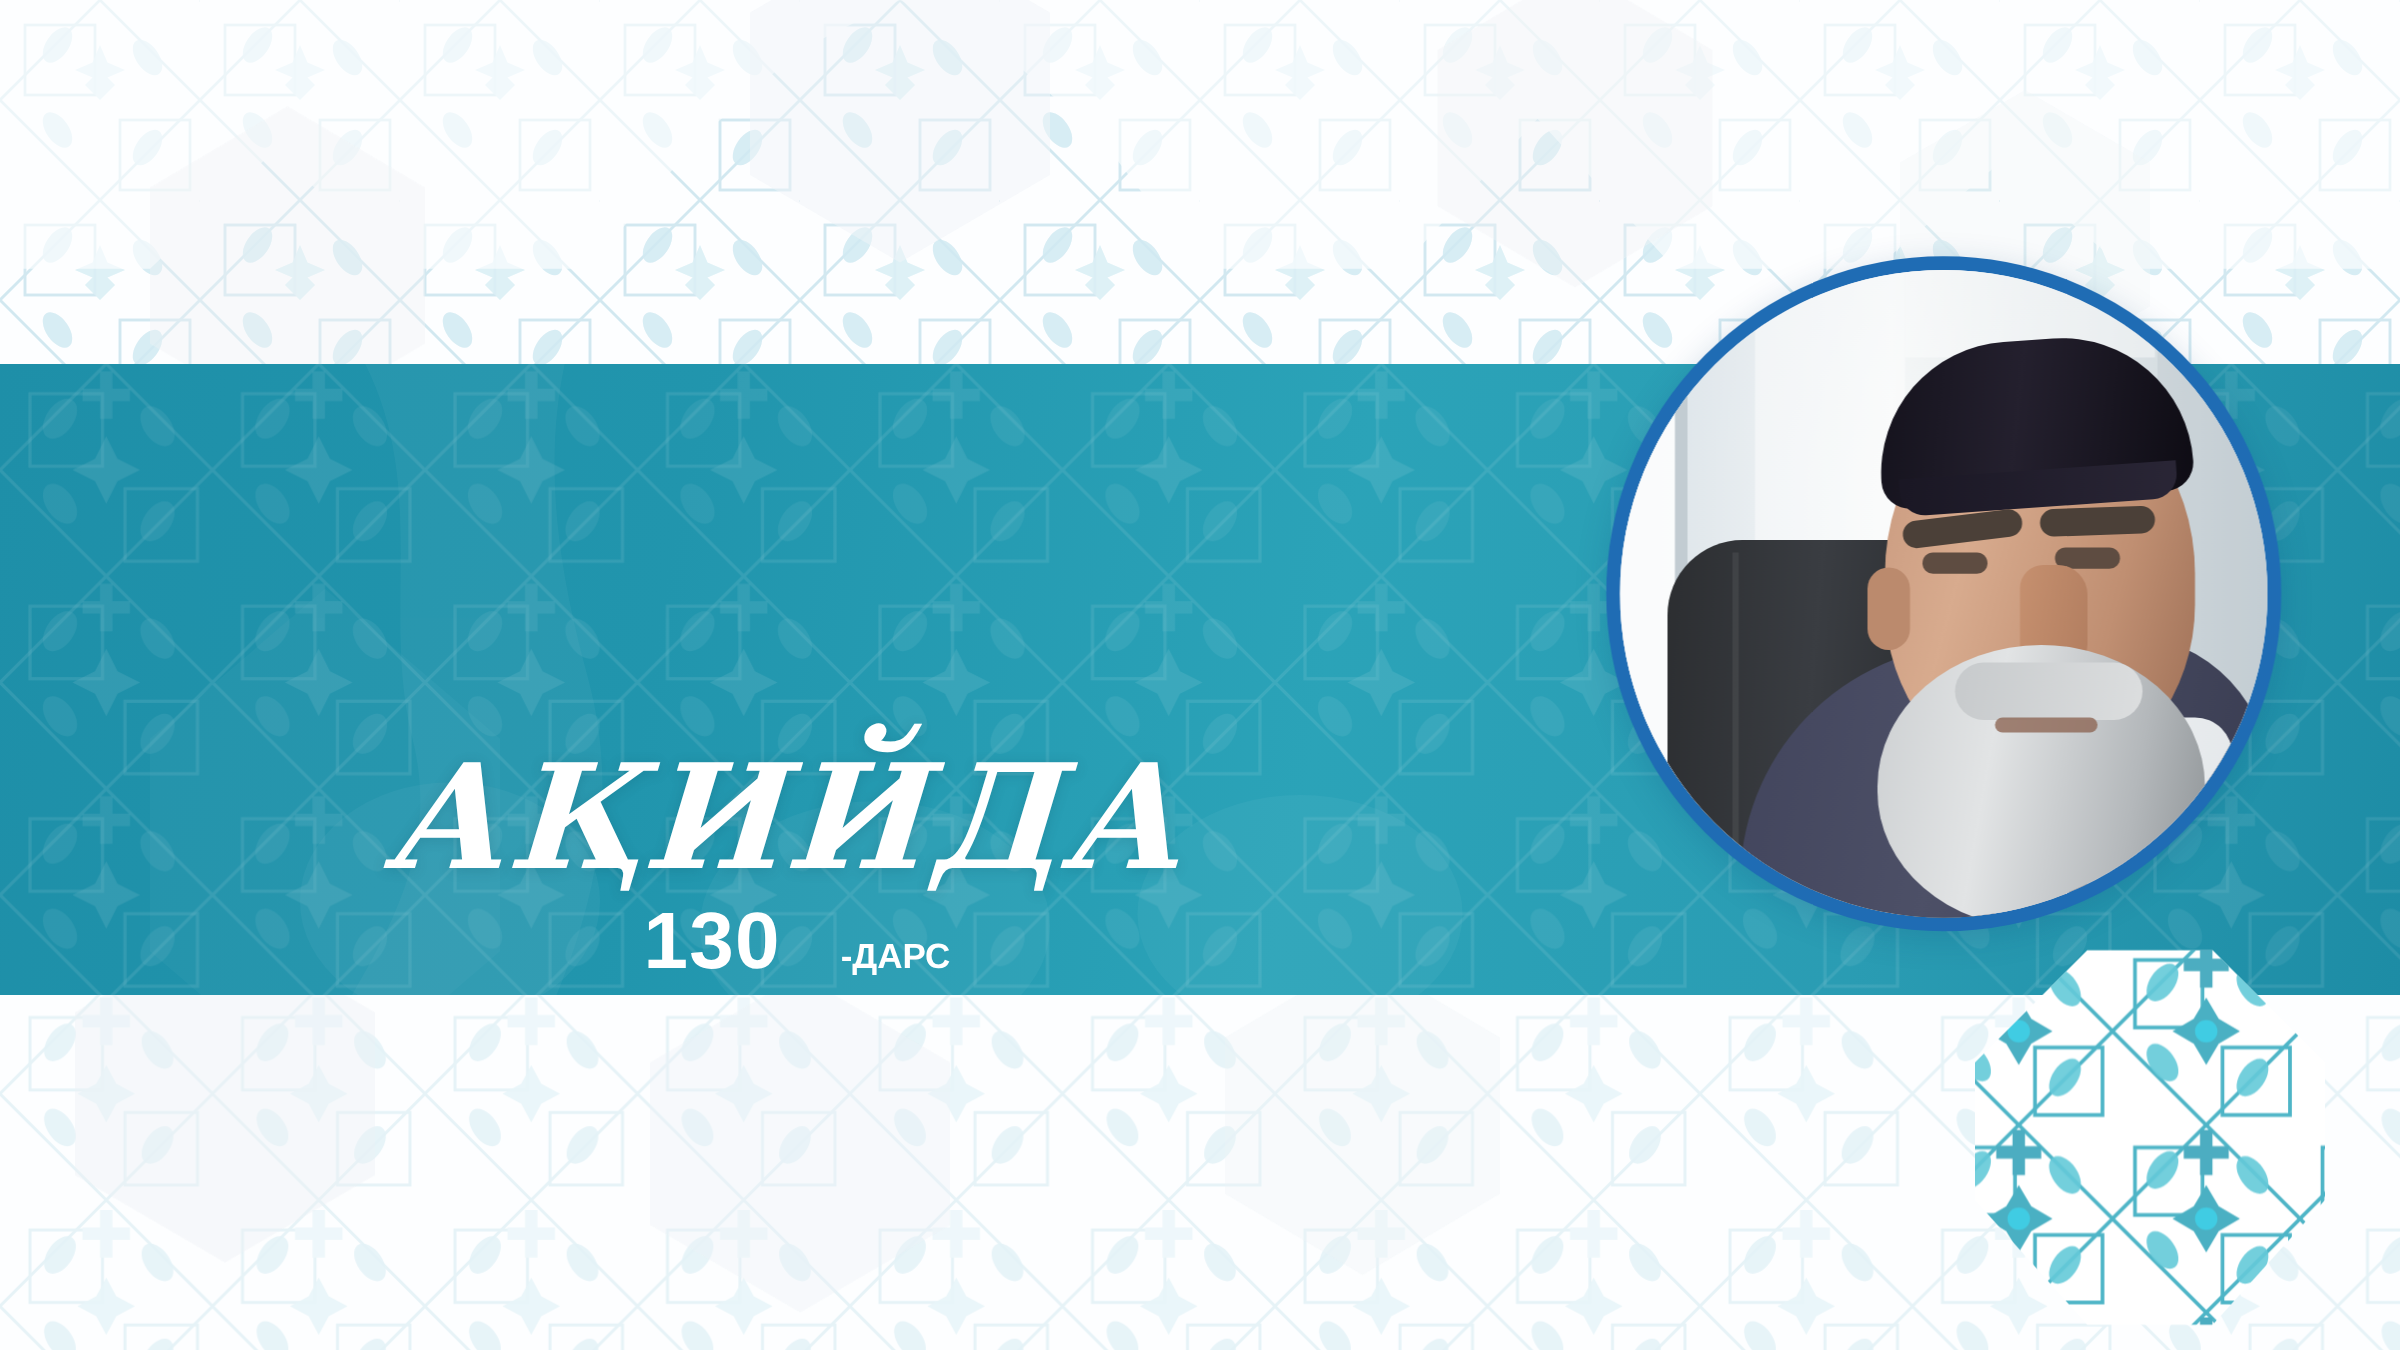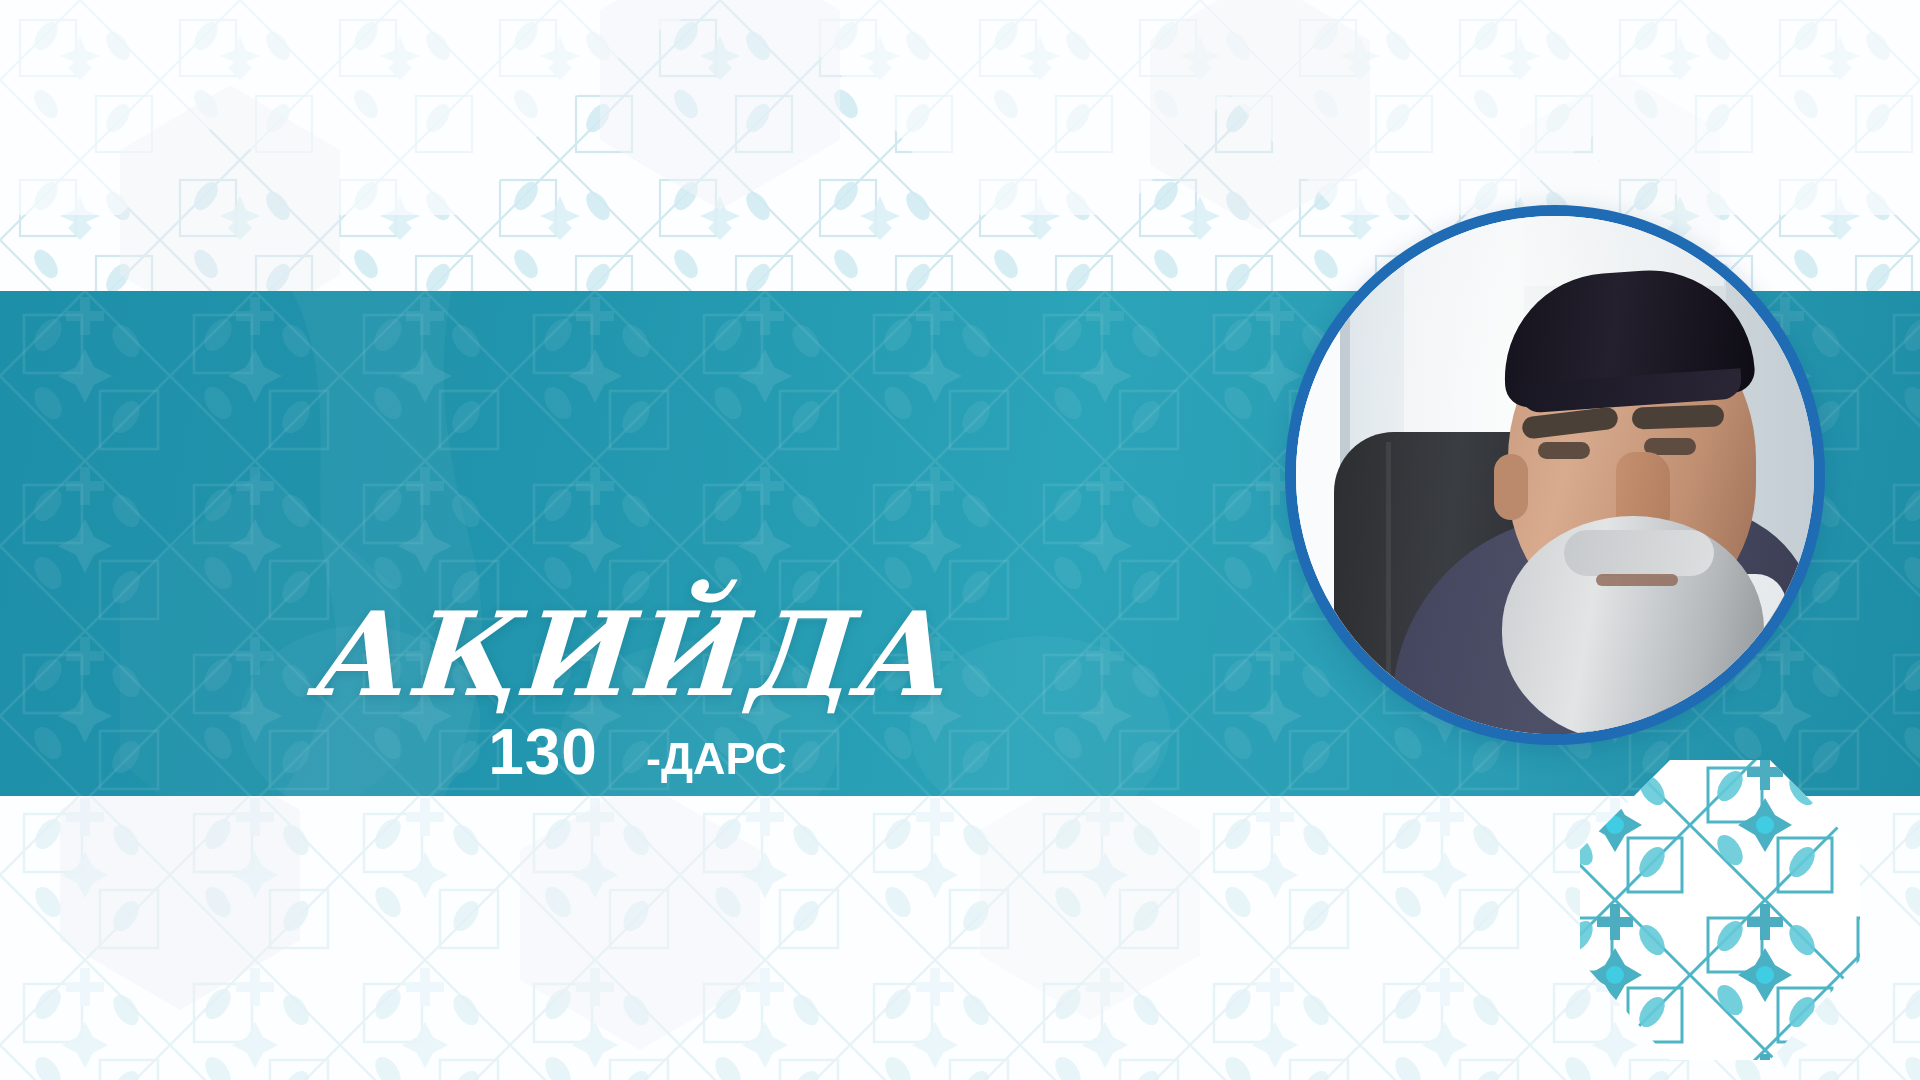--- a/index.html
+++ b/index.html
@@ -42,21 +42,21 @@
     transform:skewX(-6deg);
   }
   #lesson-line{
     margin-top:4px;
     color:#ffffff;
     font-weight:700;
     line-height:1;
     display:flex; align-items:baseline;
   }
   #lesson-number{ font-size:64px; letter-spacing:1px; }
-  #lesson-suffix{ font-size:45px; letter-spacing:0px;margin-left:48px; }
+  #lesson-suffix{ font-size:28px; letter-spacing:0px;margin-left:48px; }
 
   
   #portrait{
     position:absolute;
     left:1285px; top:205px;
     width:540px; height:540px;
     border-radius:50%;
     border:11px solid #1f6cb4;
     overflow:hidden;
     background:#e9eef3;

